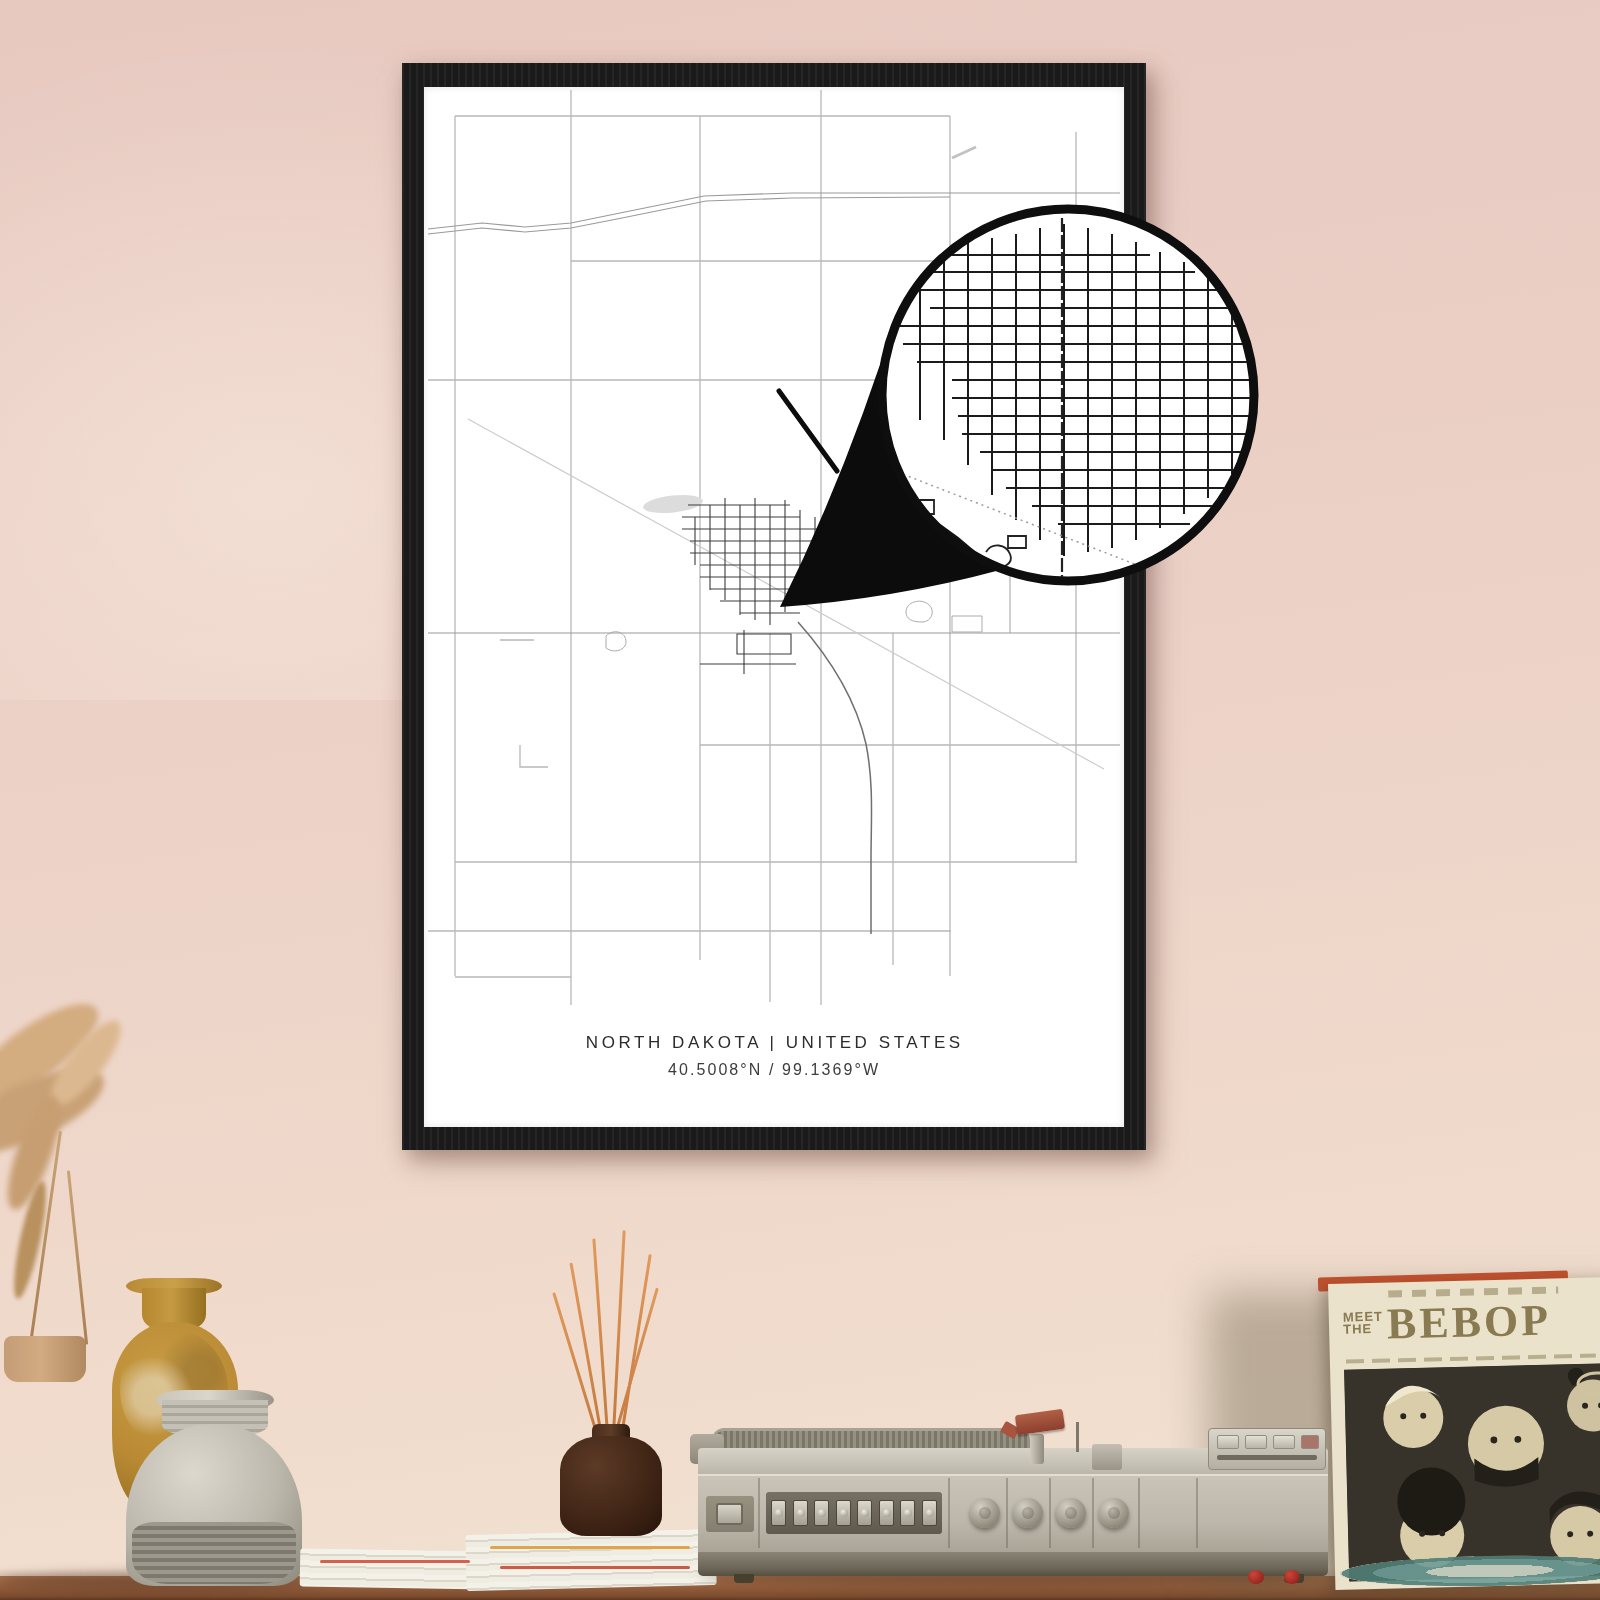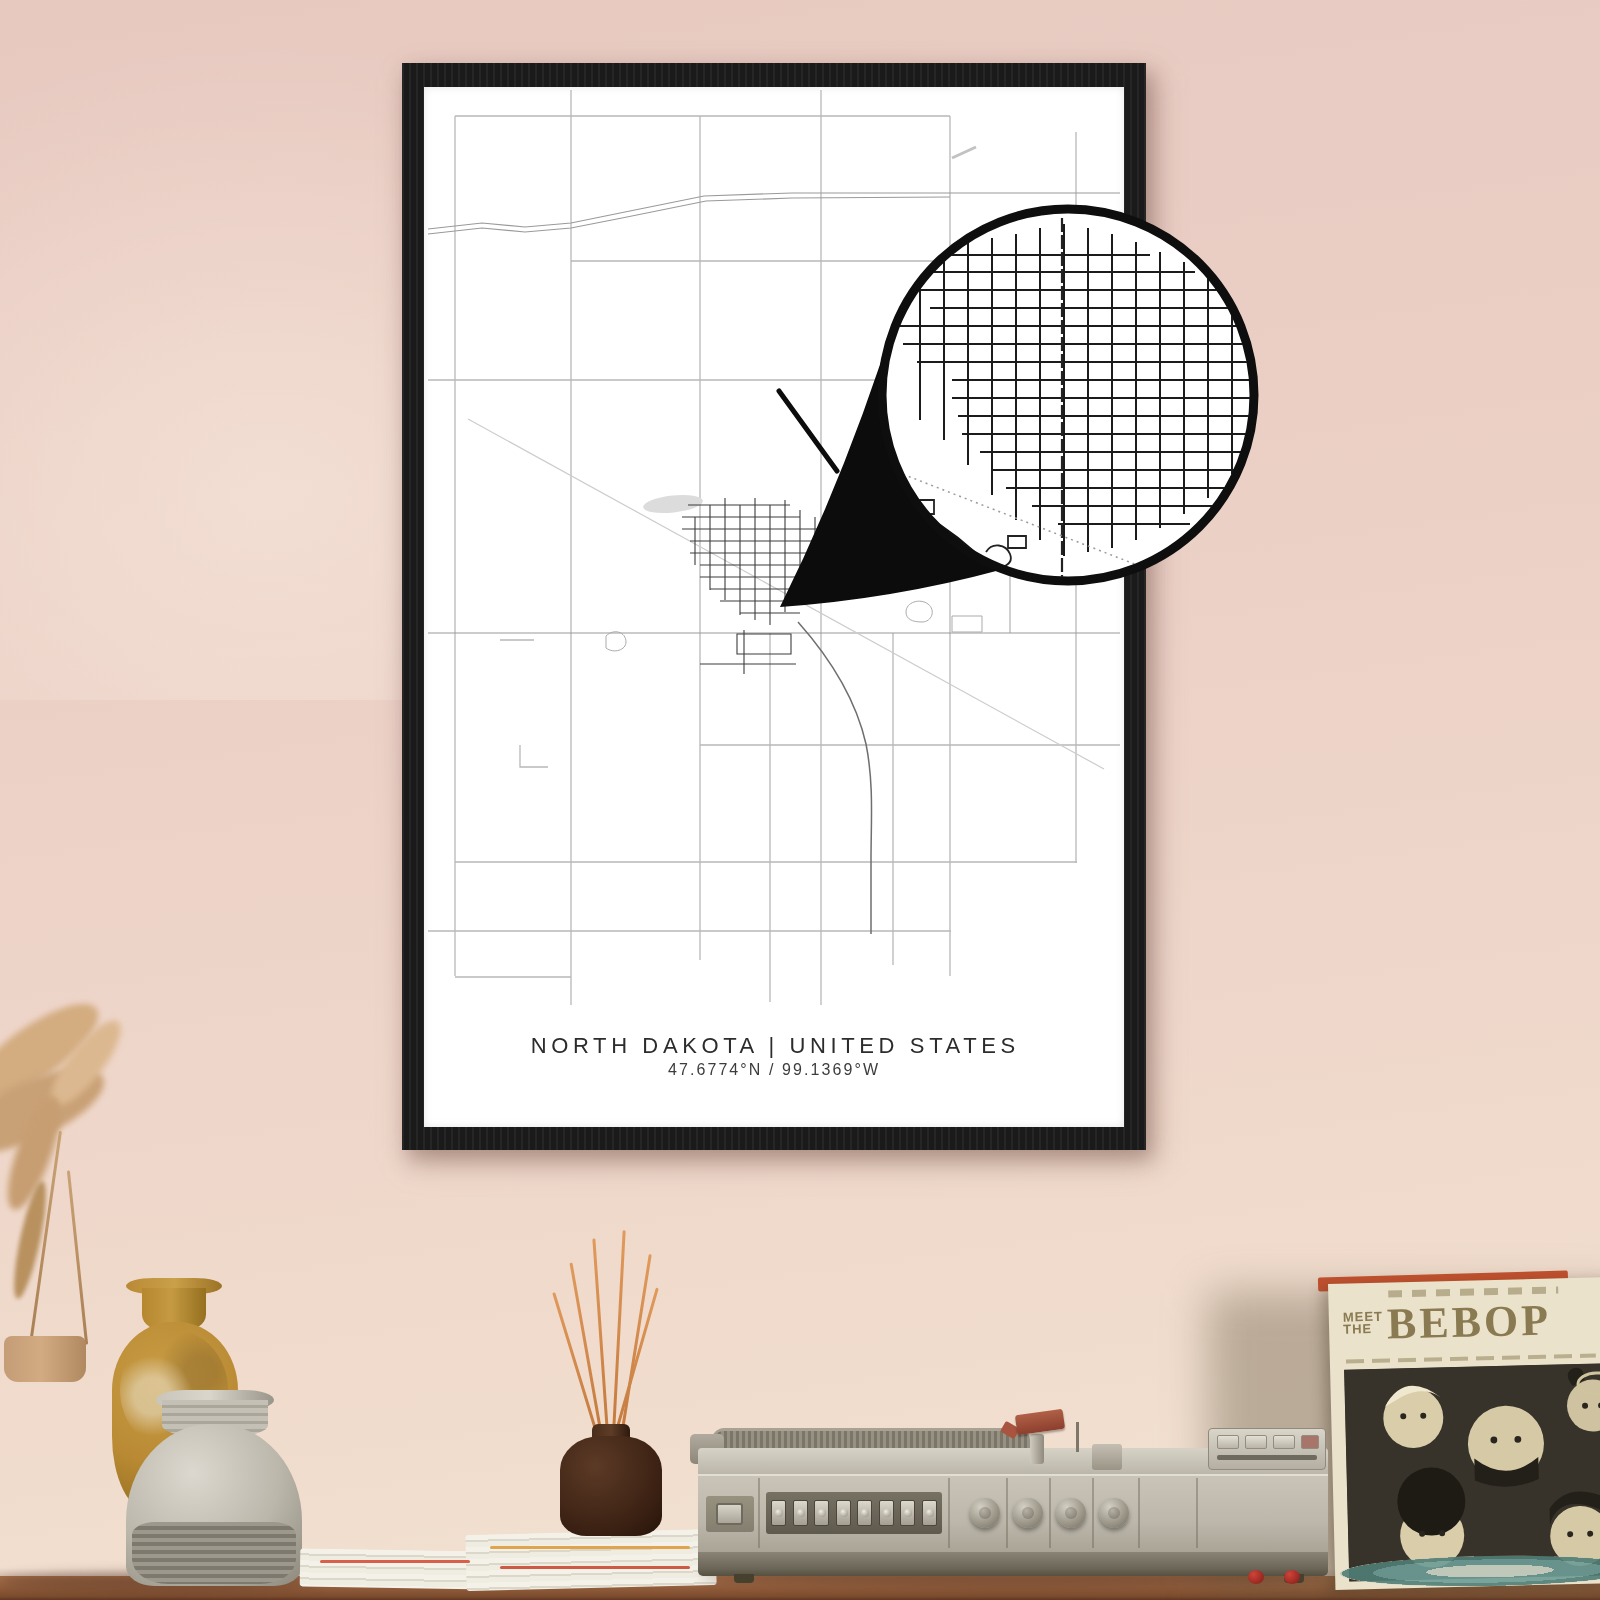--- a/index.html
+++ b/index.html
@@ -22,21 +22,21 @@
   .frame{left:402px;top:63px;width:744px;height:1087px;background:var(--frame,#1a1a1a);
     background-image:repeating-linear-gradient(90deg,rgba(255,255,255,.05) 0 2px,rgba(0,0,0,0) 2px 7px);
     box-shadow:6px 9px 18px rgba(110,75,66,.35);z-index:2;}
   .paper{left:22px;top:24px;width:700px;height:1040px;background:var(--poster_bg,#ffffff);
     box-shadow:inset 0 0 8px rgba(0,0,0,.10);}
   .map-svg{left:0;top:0;width:1600px;height:1600px;z-index:5;pointer-events:none;}
 
   .poster-text{left:424px;top:0;width:698px;height:1130px;z-index:6;text-align:center;}
   .poster-title{left:0;top:974px;width:100%;font-size:42px;letter-spacing:.16em;text-indent:.16em;
     color:#1e1e1e;font-weight:400;}
-  .poster-subtitle{left:0;top:1033px;width:100%;font-size:22px;letter-spacing:.21em;text-indent:.21em;
+  .poster-subtitle{left:0;top:1033px;width:100%;font-size:17px;letter-spacing:.21em;text-indent:.21em;
     color:#2c2c2c;}
   .poster-coords{left:0;top:1061px;width:100%;font-size:16px;letter-spacing:.13em;text-indent:.13em;
     color:#3d3d3d;}
 
   
   .plume{border-radius:50%;filter:blur(3px);}
   .p1{left:-40px;top:1026px;width:150px;height:52px;background:#d3ac80;transform:rotate(-35deg);}
   .p2{left:-52px;top:1082px;width:162px;height:58px;background:#c9a176;transform:rotate(-24deg);}
   .p3{left:34px;top:1046px;width:104px;height:34px;background:#dcb890;transform:rotate(-52deg);}
   .p4{left:-26px;top:1136px;width:120px;height:34px;background:#c79e72;transform:rotate(-70deg);}
@@ -232,21 +232,21 @@
           <path d="M986 552 c6,-10 20,-8 24,2 c4,10 -8,16 -18,12"></path>
           <path d="M912 500 h22 v14 h-22 z M1008 536 h18 v12 h-18 z"></path>
         </g>
       </g>
       <circle cx="1068" cy="395" r="186" fill="none" stroke="#0e0e0e" stroke-width="9"></circle>
     </g>
   </svg>
 
   <div class="poster-text">
     <div class="poster-subtitle">NORTH DAKOTA | UNITED STATES</div>
-    <div class="poster-coords">47.6774°N / 99.1369°W</div>
+    <div class="poster-coords">40.5008°N / 99.1369°W</div>
   </div>
 
   <div class="table-junction"></div>
   <div class="table"></div>
 
   <div>
     <div class="stem s1"></div>
     <div class="stem s2"></div>
     <div class="plume p1"></div>
     <div class="plume p2"></div>

